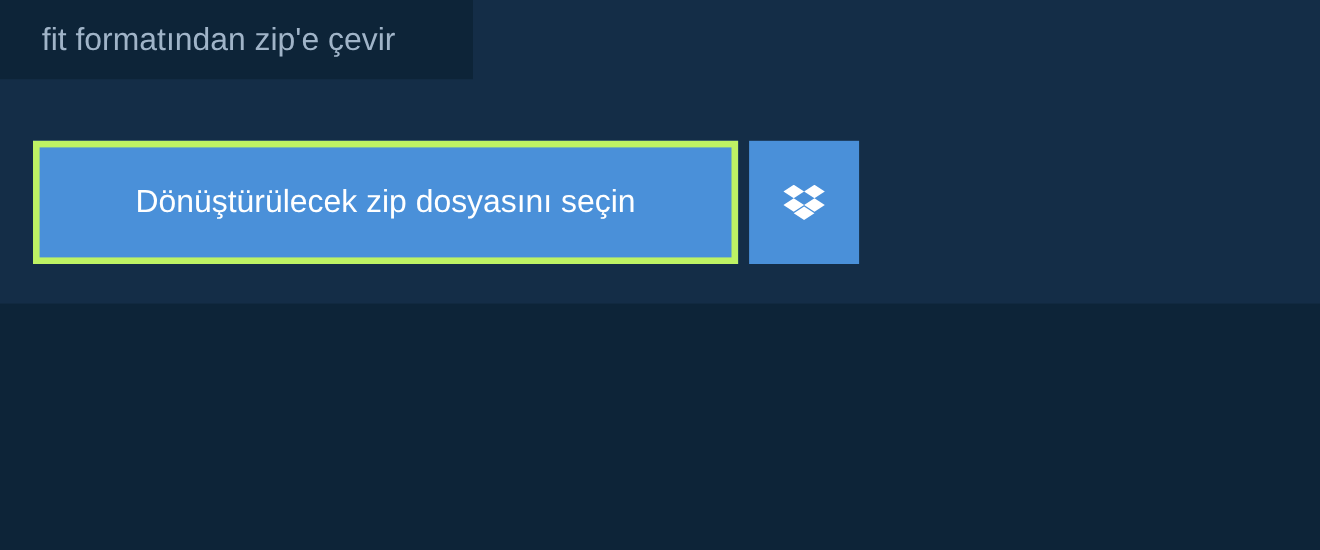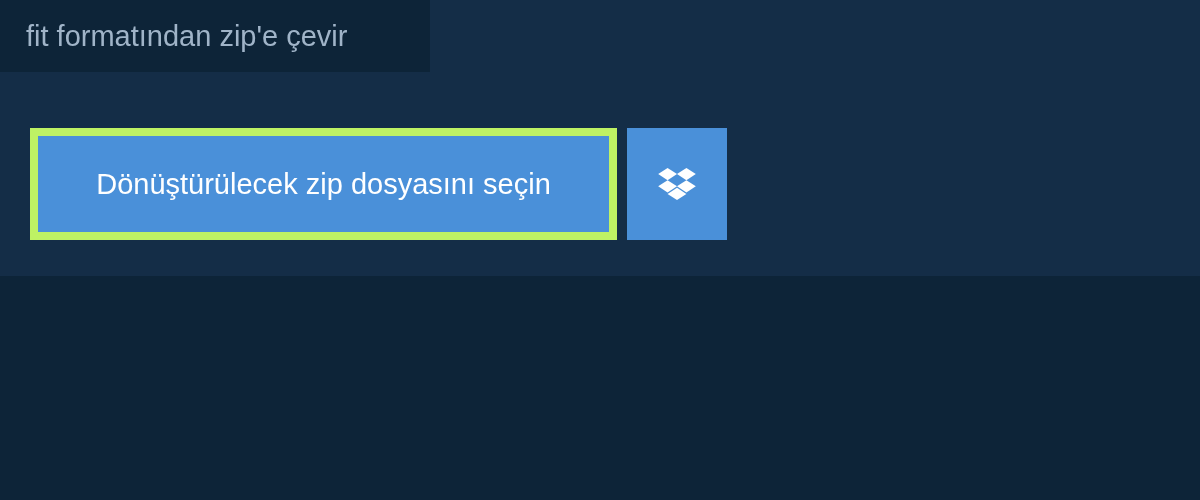--- a/index.html
+++ b/index.html
@@ -28,32 +28,33 @@
       padding: 20px 40px 20px 26px;
       width: 430px;
       height: 72px;
       display: flex;
       align-items: center;
     }
     .tab-text {
       color: #a0b4c8;
       font-size: 29px;
       font-weight: 400;
+      margin-left: 12px;
     }
     .button-row {
       position: absolute;
       top: 128px;
       left: 30px;
       display: flex;
       gap: 10px;
     }
     .select-file-button {
       background-color: #4a90d9;
-      border: 8px solid #bef264;
-      width: 587px;
+      border: 6px solid #bef264;
+      width: 641px;
       height: 112px;
       display: flex;
       align-items: center;
       justify-content: center;
       cursor: pointer;
     }
     .select-file-button-text {
       color: #ffffff;
       font-size: 29px;
       font-weight: 400;

